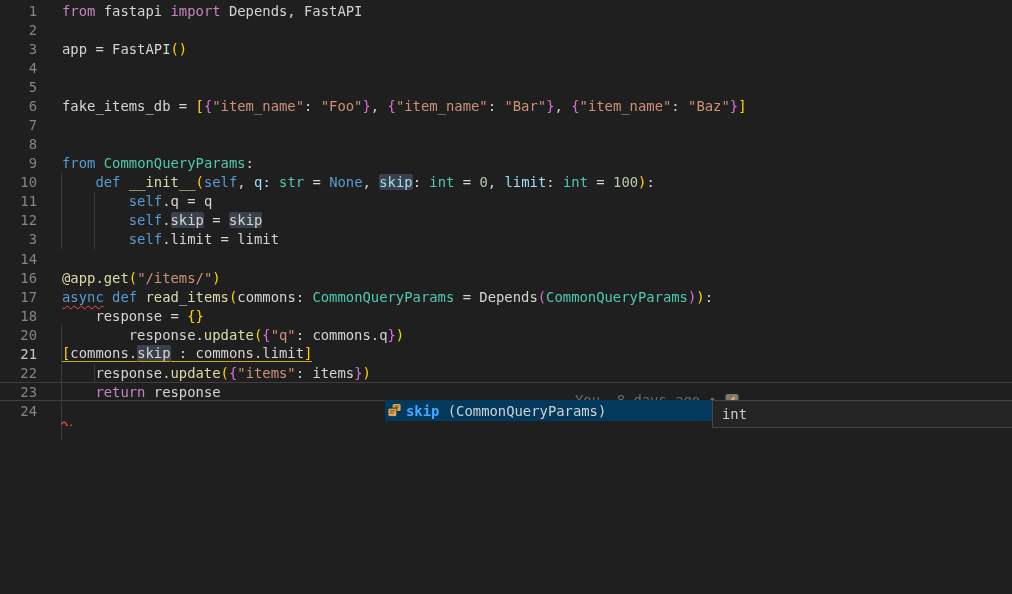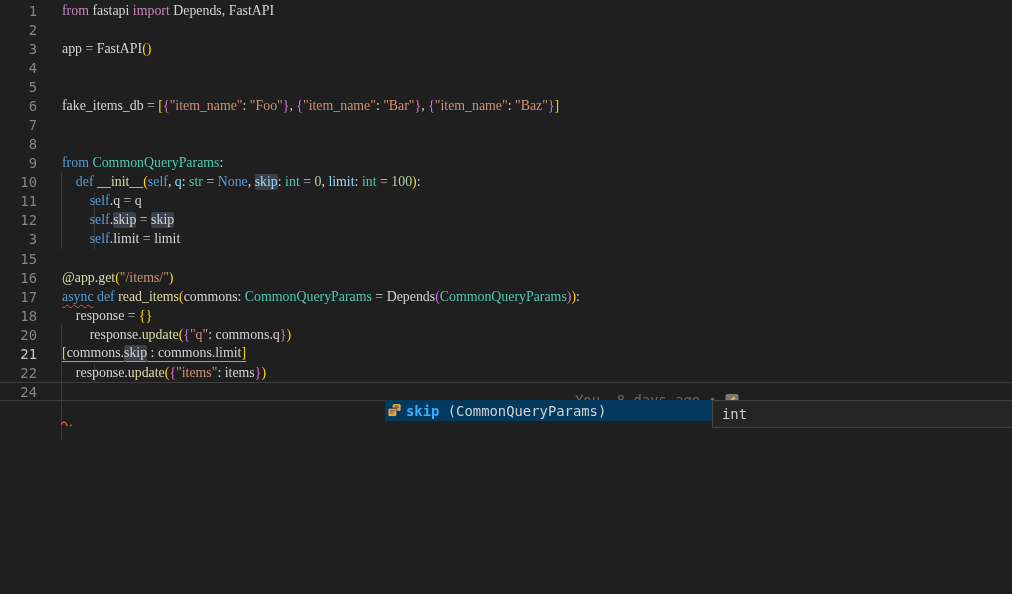--- a/index.html
+++ b/index.html
@@ -11,21 +11,21 @@
     background:var(--bg,#1f1f1f);
     font-family:"DejaVu Sans Mono","Liberation Mono",monospace;
     font-size:13.87px;
     color:var(--fg,#d4d4d4);
   }
   #editor{position:absolute;inset:0;}
   #code-lines{position:absolute;top:1px;left:0;right:0;}
   .line{height:19.08px;display:flex;align-items:center;white-space:pre;}
   .ln{flex:0 0 37px;text-align:right;color:var(--lineno);user-select:none;}
   .ln.active{color:var(--lineno_active);}
-  .codetxt{margin-left:25px;display:flex;align-items:center;white-space:pre;font-family:Liberation Serif, serif;}
+  .codetxt{margin-left:25px;display:flex;align-items:center;white-space:pre;}
   .codetxt span{white-space:pre;}
   .tx{color:var(--fg);}
   .kw{color:var(--kw);}
   .ctrl{color:var(--ctrl);}
   .fn{color:var(--fn);text-align:center;}
   .cls{color:var(--cls);}
   .str{color:var(--str);}
   .num{color:var(--num);}
   .b1{color:var(--b1);}
   .b2{color:var(--b2);}
@@ -71,27 +71,28 @@
       <div class="line"><div class="ln">4</div><div class="codetxt"></div></div>
       <div class="line"><div class="ln">5</div><div class="codetxt"></div></div>
       <div class="line"><div class="ln">6</div><div class="codetxt"><span class="tx">fake_items_db = </span><span class="b1">[</span><span class="b2">{</span><span class="str">"item_name"</span><span class="tx">: </span><span class="str">"Foo"</span><span class="b2">}</span><span class="tx">, </span><span class="b2">{</span><span class="str">"item_name"</span><span class="tx">: </span><span class="str">"Bar"</span><span class="b2">}</span><span class="tx">, </span><span class="b2">{</span><span class="str">"item_name"</span><span class="tx">: </span><span class="str">"Baz"</span><span class="b2">}</span><span class="b1">]</span></div></div>
       <div class="line"><div class="ln">7</div><div class="codetxt"></div></div>
       <div class="line"><div class="ln">8</div><div class="codetxt"></div></div>
       <div class="line"><div class="ln">9</div><div class="codetxt"><span class="kw">from</span><span class="tx"> </span><span class="cls">CommonQueryParams</span><span class="tx">:</span></div></div>
       <div class="line"><div class="ln">10</div><div class="codetxt"><span class="tx">    </span><span class="kw">def</span><span class="tx"> </span><span class="fn">__init__</span><span class="b1">(</span><span class="kw">self</span><span class="tx">, </span><span class="pm">q</span><span class="tx">: </span><span class="cls">str</span><span class="tx"> = </span><span class="kw">None</span><span class="tx">, </span><span class="pm hl">skip</span><span class="tx">: </span><span class="cls">int</span><span class="tx"> = </span><span class="num">0</span><span class="tx">, </span><span class="pm">limit</span><span class="tx">: </span><span class="cls">int</span><span class="tx"> = </span><span class="num">100</span><span class="b1">)</span><span class="tx">:</span></div></div>
       <div class="line"><div class="ln">11</div><div class="codetxt"><span class="tx">        </span><span class="kw">self</span><span class="tx">.q = q</span></div></div>
       <div class="line"><div class="ln">12</div><div class="codetxt"><span class="tx">        </span><span class="kw">self</span><span class="tx">.</span><span class="tx hl">skip</span><span class="tx"> = </span><span class="tx hl">skip</span></div></div>
       <div class="line"><div class="ln">3</div><div class="codetxt"><span class="tx">        </span><span class="kw">self</span><span class="tx">.limit = limit</span></div></div>
-      <div class="line"><div class="ln">15</div><div class="codetxt"></div></div>
+      <div class="line"><div class="ln">14</div><div class="codetxt"></div></div>
       <div class="line"><div class="ln">16</div><div class="codetxt"><span class="fn">@app.get</span><span class="b1">(</span><span class="str">"/items/"</span><span class="b1">)</span></div></div>
       <div class="line"><div class="ln">17</div><div class="codetxt"><span class="kw sq">async</span><span class="tx"> </span><span class="kw">def</span><span class="tx"> </span><span class="fn">read_items</span><span class="b1">(</span><span class="tx">commons: </span><span class="cls">CommonQueryParams</span><span class="tx"> = Depends</span><span class="b2">(</span><span class="cls">CommonQueryParams</span><span class="b2">)</span><span class="b1">)</span><span class="tx">:</span></div></div>
       <div class="line"><div class="ln">18</div><div class="codetxt"><span class="tx">    response = </span><span class="b1">{}</span></div></div>
       <div class="line"><div class="ln">20</div><div class="codetxt"><span class="tx">        response.</span><span class="fn">update</span><span class="b1">(</span><span class="b2">{</span><span class="str">"q"</span><span class="tx">: commons.q</span><span class="b2">}</span><span class="b1">)</span></div></div>
       <div class="line"><div class="ln active">21</div><div class="codetxt"><span class="b1 u">[</span><span class="tx u">commons.</span><span class="tx hl u">skip</span><span class="tx u"> : commons.limit</span><span class="b1 u">]</span></div></div>
       <div class="line"><div class="ln">22</div><div class="codetxt"><span class="tx">    response.</span><span class="fn">update</span><span class="b1">(</span><span class="b2">{</span><span class="str">"items"</span><span class="tx">: items</span><span class="b2">}</span><span class="b1">)</span></div></div>
+      <div class="line"><div class="ln">23</div><div class="codetxt"><span class="tx">    </span><span class="ctrl">return</span><span class="tx"> response</span></div></div>
       <div class="line"><div class="ln">24</div><div class="codetxt"></div></div>
     </div>
 
   <div id="blame">
     <span>You, 8 days ago</span><span class="sep">•</span><span style="display:flex;align-items:center;"><svg width="14" height="14" viewBox="0 0 14 14">
           <rect x="0.5" y="1" width="13" height="12" rx="2" fill="#7a7a72"></rect>
           <path d="M3.2 10.8l0.9-2.7 4.6-4.6 1.8 1.8-4.6 4.6-2.7 0.9z" fill="#d9b44a"></path>
           <path d="M3.2 10.8l0.9-2.7 1.8 1.8-2.7 0.9z" fill="#3c3c35"></path>
         </svg></span>
   </div>

